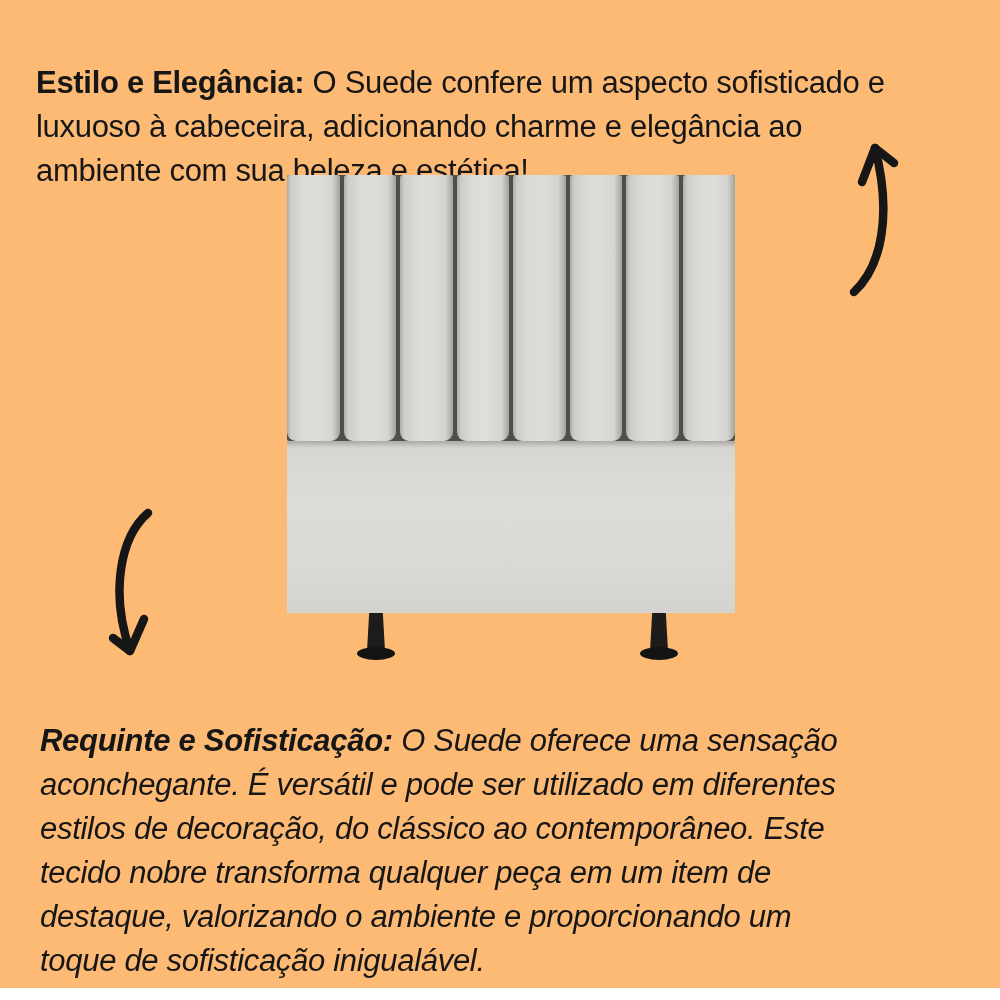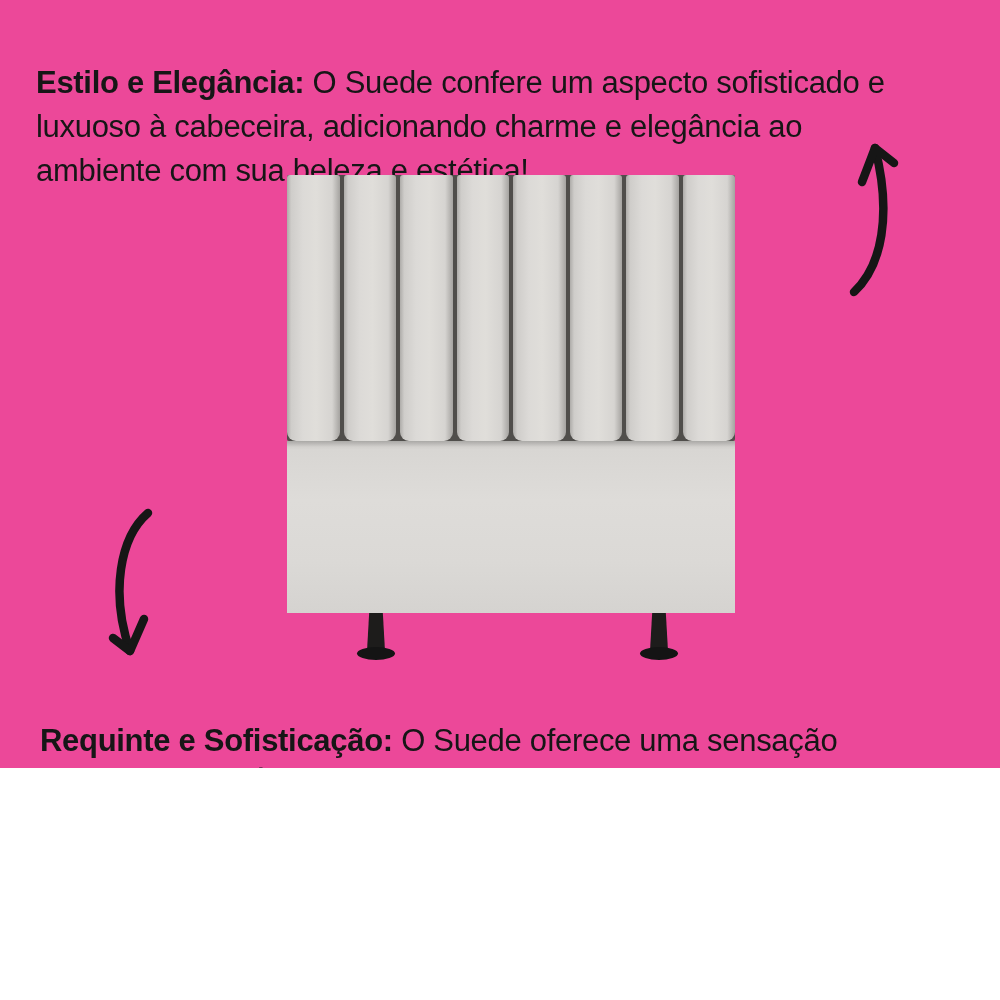--- a/index.html
+++ b/index.html
@@ -1,24 +1,24 @@
 <!DOCTYPE html>
 <html><head>
 <meta charset="utf-8">
 <style>
   html,body { margin:0; padding:0; background:#ffffff; }
   .canvas {
-    position:relative; width:1000px; height:768px; background:#ec4899;
+    position:relative; width:1000px; height:988px; background:#fdba74;
     font-family:"Liberation Sans","DejaVu Sans",sans-serif;
     color:#161616; overflow:hidden;
   }
   .para { position:absolute; font-size:31px; line-height:44px; letter-spacing:-0.3px; }
   .para strong { font-weight:700; }
   .para-top { left:36px; top:30px; width:945px; }
-  .para-bottom { left:40px; top:688px; width:935px; }
+  .para-bottom { left:40px; top:688px; width:935px;font-style:italic; }
 
   
   .headboard { position:absolute; left:287px; top:175px; width:448px; height:490px; }
   .panels {
     position:absolute; left:0; top:0; width:448px; height:266px;
     display:flex; gap:4px; background:#504e4b; border-radius:2px;
   }
   .panel {
     flex:1;
     background:linear-gradient(90deg,#aeaca9 0%,#cfcdca 8%,#dcdad7 30%,#e0deda 55%,#d6d4d1 85%,#a5a3a0 100%);

